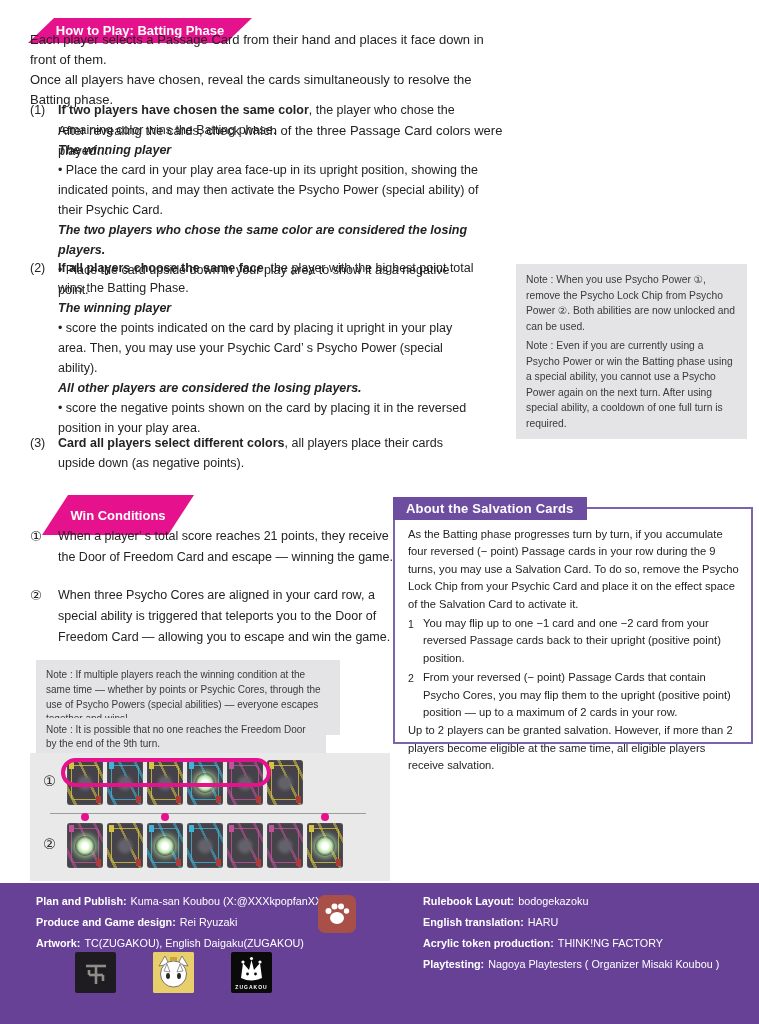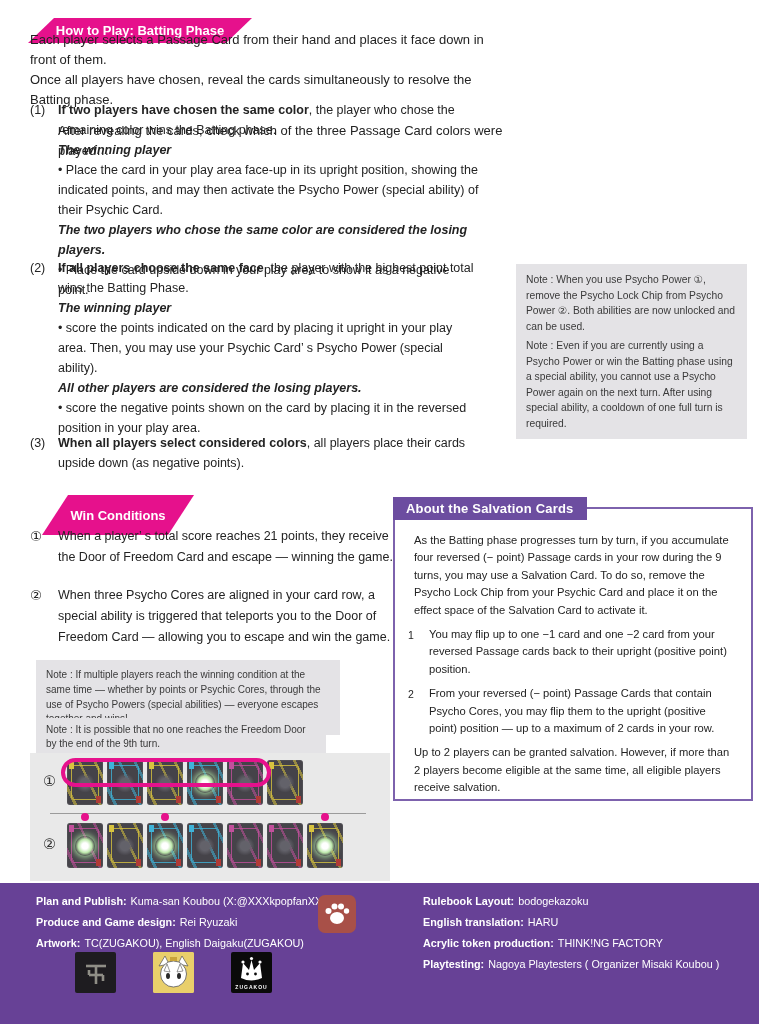--- a/index.html
+++ b/index.html
@@ -29,26 +29,26 @@
   #note-psycho1{left:516px;top:264px;width:231px;}
   #note-psycho2{left:516px;top:330px;width:231px;}
   #note-multiwin{left:36px;top:660px;width:304px;font-size:10px;line-height:14.8px;}
   #note-nowinner{left:36px;top:718px;width:290px;font-size:10px;line-height:14px;padding:5px 10px;}
 
   .wc{position:absolute;left:30px;top:526px;width:366px;font-size:12.5px;line-height:21px;}
   .wc-item{position:relative;padding-left:28px;margin-bottom:17px;}
   .wc-item .wnum{position:absolute;left:0;top:0;font-size:13.5px;}
   .wc-item p{margin:0;}
 
-  .salv{position:absolute;left:393px;top:507px;width:360px;height:294px;border:2px solid #7D62AD;
+  .salv{position:absolute;left:393px;top:507px;width:360px;height:237px;border:2px solid #7D62AD;
         background:#fff;box-sizing:border-box;}
   .salv-head{position:absolute;left:-2px;top:-12px;background:#6C4DA0;color:#fff;font-weight:bold;
              font-size:13px;padding:4px 13px;letter-spacing:.2px;white-space:nowrap;}
   .salv-body{padding:16px 10px 0 12px;font-size:11.2px;line-height:17.4px;}
-  .salv-body p{margin:7px;}
+  .salv-body p{margin:1px;}
   .salv-step{position:relative;padding-left:15px;margin-top:2px;}
   .salv-step .snum{position:absolute;left:1px;top:1px;font-size:10.5px;}
   .salv-outro{margin-top:7px;}
 
   
   .card-panel{position:absolute;left:30px;top:753px;width:360px;height:128px;background:#E9E9E9;}
   .card-row{position:absolute;left:0;width:100%;height:45px;}
   #row1{top:7px;} #row2{top:70px;}
   .row-label{position:absolute;left:13px;top:13px;font-size:14.5px;color:#333;}
   .cards{position:absolute;left:37px;top:0;display:flex;gap:4px;}
@@ -117,21 +117,21 @@
     <span class="rnum">(2)</span>
     <p><b>If all players choose the same face</b><span>, the player with the highest point total wins the Batting Phase.</span></p>
     <p class="rlabel">The winning player</p>
     <p>• score the points indicated on the card by placing it upright in your play area. Then, you may use your Psychic Card’ s Psycho Power (special ability).</p>
     <p class="rlabel">All other players are considered the losing players.</p>
     <p>• score the negative points shown on the card by placing it in the reversed position in your play area.</p>
   </section>
 
   <section class="rule" id="rule-3">
     <span class="rnum">(3)</span>
-    <p><b>When all players select considered colors</b><span>, all players place their cards upside down (as negative points).</span></p>
+    <p><b>Card all players select different colors</b><span>, all players place their cards upside down (as negative points).</span></p>
   </section>
 
   <div class="noteb" id="note-psycho1">Note : When you use Psycho Power ①, remove the Psycho Lock Chip from Psycho Power ②. Both abilities are now unlocked and can be used.</div>
   <div class="noteb" id="note-psycho2">Note : Even if you are currently using a Psycho Power or win the Batting phase using a special ability, you cannot use a Psycho Power again on the next turn. After using special ability, a cooldown of one full turn is required.</div>
 
   <div class="banner" id="banner-win">
     <span>Win Conditions</span>
   </div>
 
   <div class="wc">

